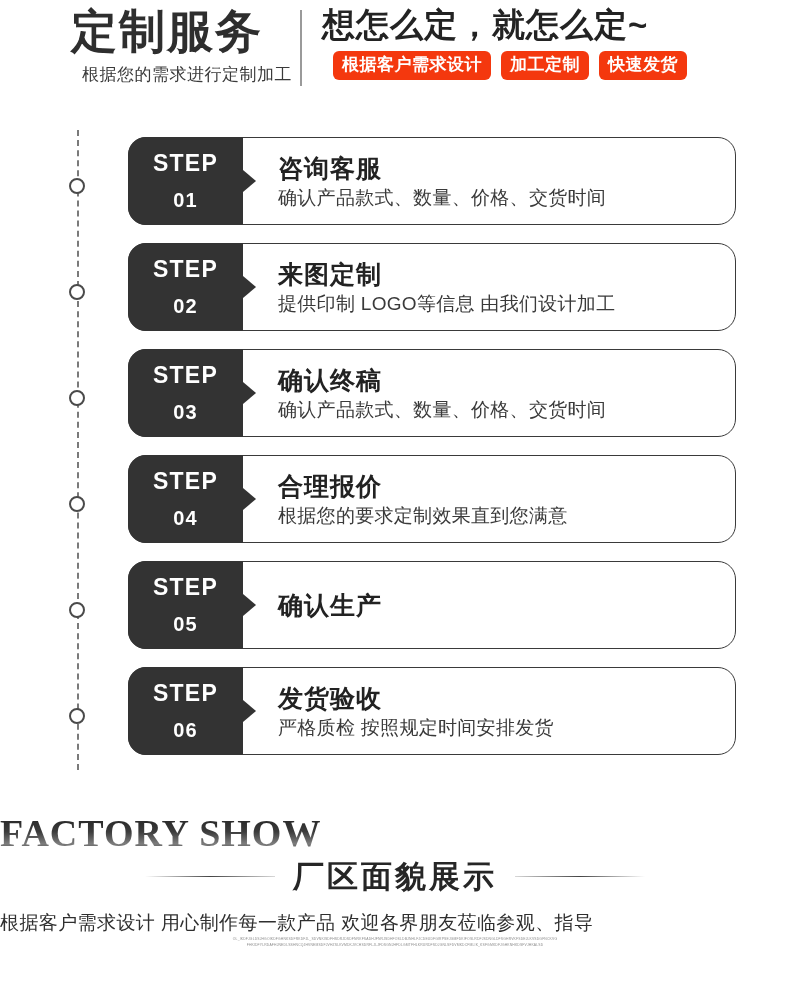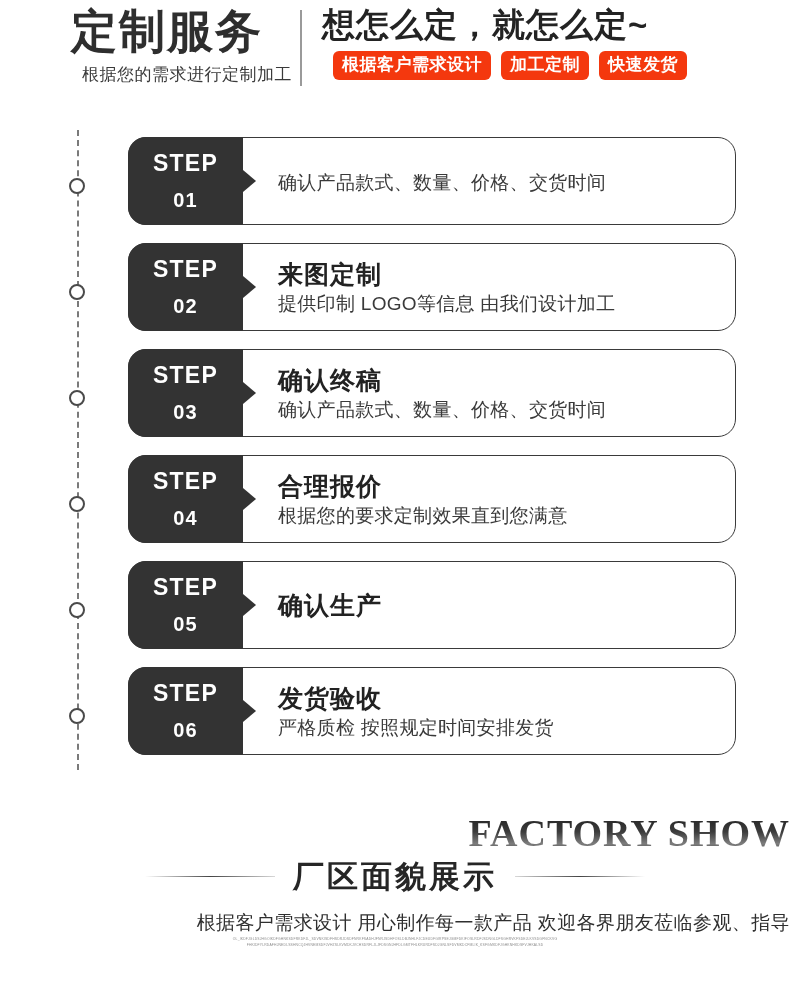--- a/index.html
+++ b/index.html
@@ -203,21 +203,21 @@
     margin-top: 3px;
     line-height: 1.25;
   }
 
   
   .footer {
     position: absolute;
     left: 0;
     top: 812px;
     width: 790px;
-    text-align: right;
+    text-align: left;
   }
   .footer-en {
     font-family: "Liberation Serif", "DejaVu Serif", serif;
     font-size: 38px;
     font-weight: 700;
     letter-spacing: 1px;
     line-height: 1.15;
     background: linear-gradient(180deg, #1d1d1d 0%, #3c3c3c 45%, #7d7d7d 72%, #2a2a2a 100%);
     -webkit-background-clip: text;
     background-clip: text;
@@ -304,20 +304,21 @@
 <div class="steps">
 
   <div class="step-card">
     <div class="step-card-frame"></div>
     <div class="step-badge">
       <span class="step-badge-word">STEP</span>
       <span class="step-badge-num">01</span>
     </div>
     <div class="step-arrow"></div>
     <div class="step-body">
+      <div class="step-heading">咨询客服</div>
       <div class="step-desc">确认产品款式、数量、价格、交货时间</div>
     </div>
   </div>
 
   <div class="step-card">
     <div class="step-card-frame"></div>
     <div class="step-badge">
       <span class="step-badge-word">STEP</span>
       <span class="step-badge-num">02</span>
     </div>

